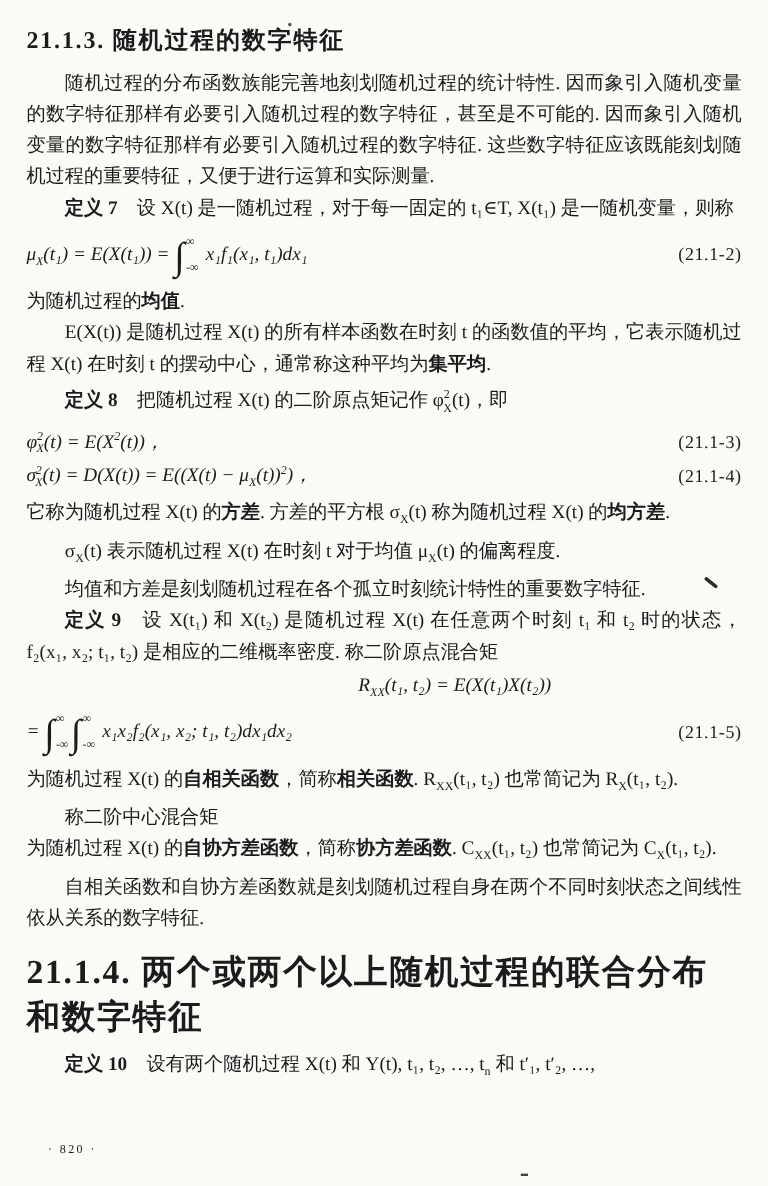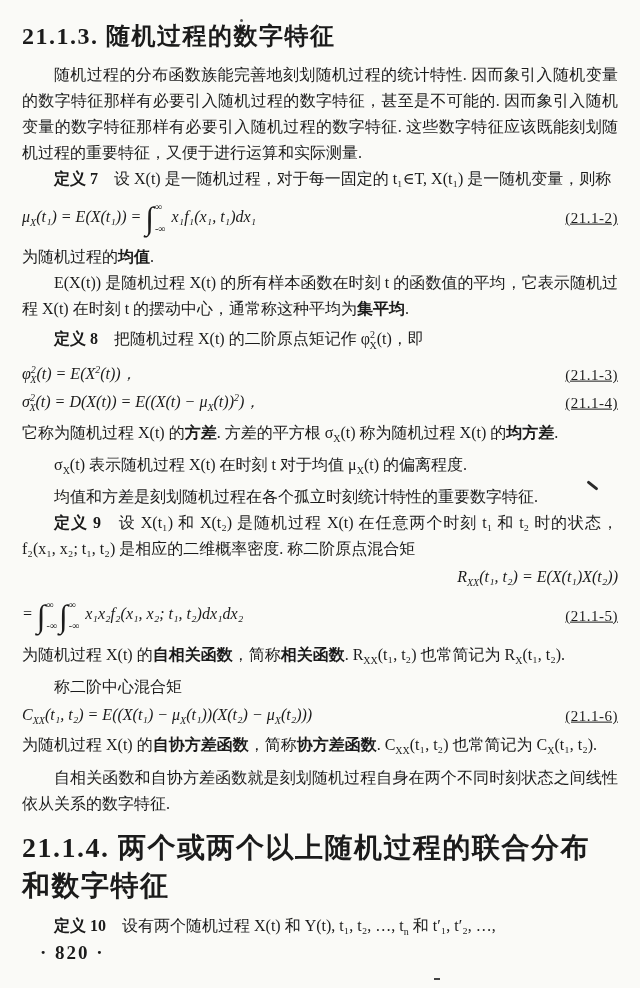--- a/index.html
+++ b/index.html
@@ -6,21 +6,21 @@
   body{
     width:640px;height:988px;
     background:#fafaf7;
     color:#1b1b1b;
     font-family:"Liberation Serif","DejaVu Serif",serif;
     overflow:hidden;
     position:relative;
   }
   .page{padding:20px 22px 0 22px;}
   .sec-heading{
-    font-size:24px;font-weight:bold;
+    font-size:20px;font-weight:bold;
     margin:0 0 10px 0;
     letter-spacing:1.5px;
     font-family:"Liberation Serif","DejaVu Serif",serif;
   }
   .sec-heading.second{margin-top:12px;margin-bottom:8px;font-size:28px;}
   p.para{
     font-size:16px;line-height:26px;margin:0;
     text-align:justify;
   }
   .indent{text-indent:2em;}
@@ -32,36 +32,36 @@
   .formula-row{
     position:relative;
     margin:5px 0;
     padding-right:64px;
     text-align:left;
     font-style:italic;
     font-size:16px;
     line-height:1.25;
   }
   .formula-row.tall{margin:7px 0;}
-  .formula-row.eq-left{text-align:right;padding-left:118px;padding-right:0;}
+  .formula-row.eq-left{text-align:center;padding-left:118px;padding-right:0;}
   .eqtag{
     position:absolute;right:0;top:50%;
     transform:translateY(-50%);
-    font-style:normal;font-size:15px;letter-spacing:0.5px;text-decoration:underline;
+    font-style:normal;font-size:15px;letter-spacing:0.5px;
   }
   .intwrap{display:inline-flex;align-items:center;height:38px;vertical-align:middle;}
   .int{font-size:32px;line-height:30px;}
   .lims{
     display:inline-flex;flex-direction:column;justify-content:space-between;
     height:34px;font-size:10px;font-style:normal;
     margin-left:1px;margin-right:2px;
   }
   .pageno{
     position:absolute;left:40px;bottom:24px;
-    font-size:19px;font-weight:bold;letter-spacing:2px;
+    font-size:10px;font-weight:normal;letter-spacing:2px;
   }
   .artifact{position:absolute;background:#2a2a2a;}
   .artifact.stroke{left:586px;top:484px;width:13px;height:3px;transform:rotate(38deg);border-radius:2px;}
   .artifact.dot{left:240px;top:19px;width:3px;height:3px;border-radius:50%;background:#555;}
   .artifact.dash{left:434px;bottom:8px;width:6px;height:2px;background:#444;}
 </style>
 </head>
 <body>
 
 <div class="page">
@@ -126,24 +126,20 @@
             <span>-∞</span>
           </span>
         </span> x₁x₂f₂(x₁, x₂; t₁, t₂)dx₁dx₂</span>
     <span class="eqtag">(21.1-5)</span>
   </div>
 
   <p class="para">为随机过程 X(t) 的<b>自相关函数</b>，简称<b>相关函数</b>. R<sub>XX</sub>(t₁, t₂) 也常简记为 R<sub>X</sub>(t₁, t₂).</p>
 
   <p class="para indent">称二阶中心混合矩</p>
 
-  <div class="formula-row">
-    <span class="formula">C<sub>XX</sub>(t₁, t₂) = E((X(t₁) − μ<sub>X</sub>(t₁))(X(t₂) − μ<sub>X</sub>(t₂)))</span>
-    <span class="eqtag">(21.1-6)</span>
-  </div>
 
   <p class="para">为随机过程 X(t) 的<b>自协方差函数</b>，简称<b>协方差函数</b>. C<sub>XX</sub>(t₁, t₂) 也常简记为 C<sub>X</sub>(t₁, t₂).</p>
 
   <p class="para indent">自相关函数和自协方差函数就是刻划随机过程自身在两个不同时刻状态之间线性依从关系的数字特征.</p>
 
   <h2 class="sec-heading second">21.1.4. 两个或两个以上随机过程的联合分布和数字特征</h2>
 
   <p class="para indent oneline"><b>定义 10</b>　设有两个随机过程 X(t) 和 Y(t), t₁, t₂, …, t<sub>n</sub> 和 t′₁, t′₂, …,</p>
 
 </div>

